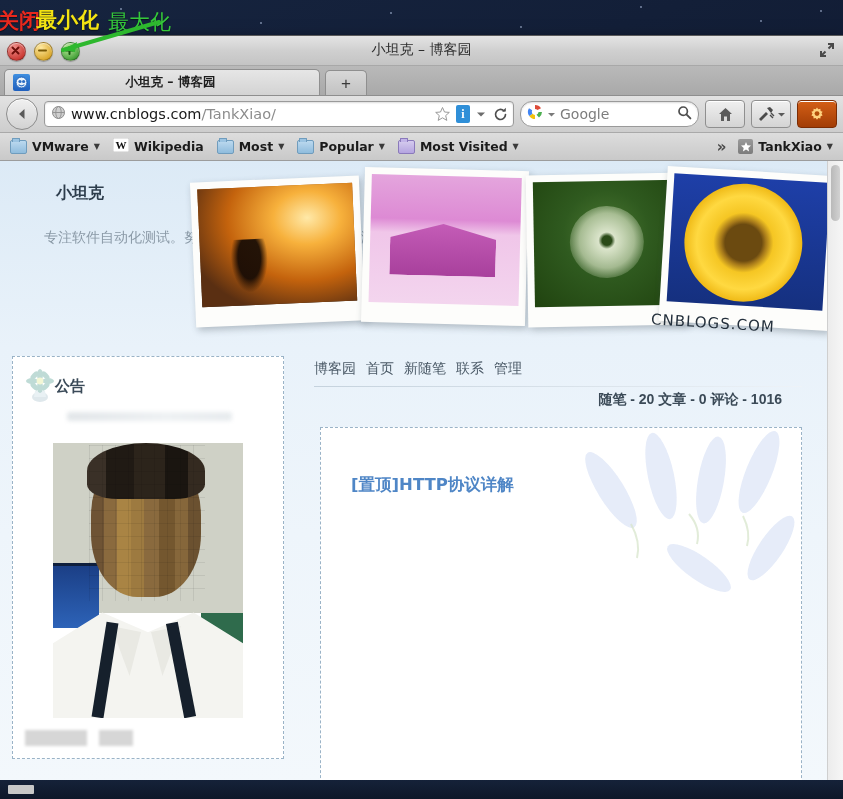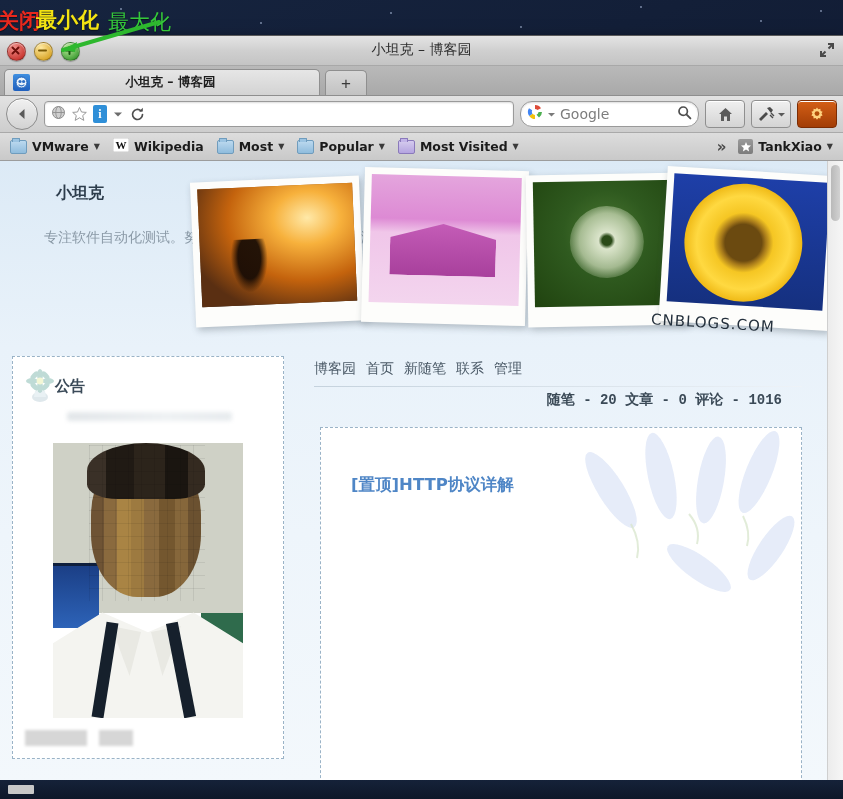--- a/index.html
+++ b/index.html
@@ -427,21 +427,21 @@
   #blog-nav a { color: #4a5966; text-decoration: none; cursor: pointer; }
   #nav-sep {
     margin: 8px 14px 0 14px;
     height: 1px;
     background: linear-gradient(to right, #c5d2dd 0%, #dfe7ee 70%, #eef3f8 100%);
   }
   #blog-stats {
     text-align: right;
     padding: 4px 34px 0 0;
     font-size: 14px; color: #3b4a57; font-weight: bold;
-    font-family: Liberation Mono, monospace;
+    font-family: Liberation Sans, sans-serif;
   }
   #post-box {
     margin: 18px 14px 0 20px;
     position: relative;
     min-height: 340px;
     overflow: hidden;
   }
   #petals {
     position: absolute; right: 0; top: 0; width: 230px; height: 195px;
     pointer-events: none; opacity: .85;
@@ -569,20 +569,21 @@
       </div>
 
       <div id="urlbar">
         <span id="globe-icon">
           <svg width="15" height="15" viewBox="0 0 15 15">
             <circle cx="7.5" cy="7.5" r="6" fill="#cfcfcf" stroke="#8e8e8e"></circle>
             <ellipse cx="7.5" cy="7.5" rx="2.7" ry="6" fill="none" stroke="#8e8e8e" stroke-width=".9"></ellipse>
             <path d="M1.5 7.5 H13.5" stroke="#8e8e8e" stroke-width=".9"></path>
           </svg>
         </span>
+        <span id="url-text"><span class="dom">www.cnblogs.com</span><span class="path">/TankXiao/</span></span>
         <span class="url-btn">
           <svg width="17" height="17" viewBox="0 0 17 17">
             <path d="M8.5 1.5 L10.5 6 L15.3 6.4 L11.7 9.6 L12.8 14.4 L8.5 11.8 L4.2 14.4 L5.3 9.6 L1.7 6.4 L6.5 6 Z" fill="#fff" stroke="#9a9a9a" stroke-width="1"></path>
           </svg>
         </span>
         <span class="url-btn">
           <span id="identity-box">i</span>
         </span>
         <span class="url-btn">
           <svg width="12" height="12" viewBox="0 0 12 12">

